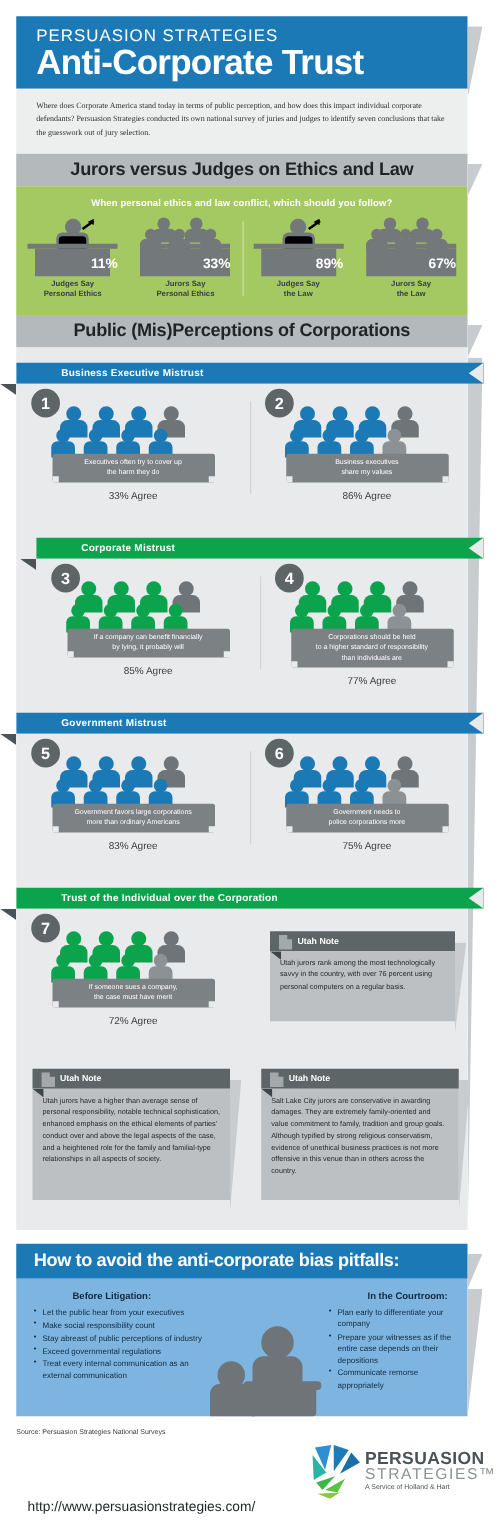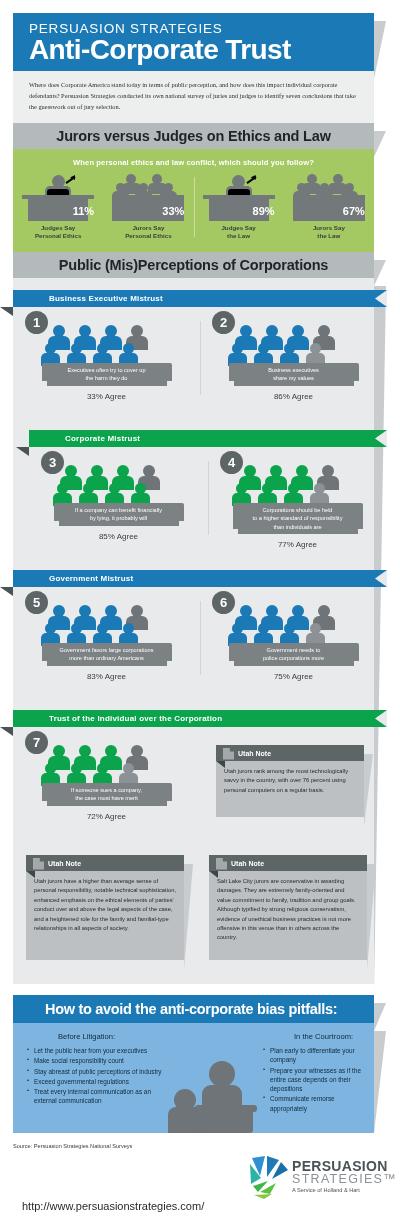--- a/index.html
+++ b/index.html
@@ -196,35 +196,35 @@
   .note-shadow {
     position: absolute; right: -9px; top: 9px;
     width: 9px; background: #c8ccce;
     clip-path: polygon(0 0, 100% 0, 0 100%);
   }
 
   
   .pit-hdr {
     position: absolute; left: 13px; top: 995px;
     width: 361px; height: 28px; background: #1b7ab5;
-    display: flex; align-items: center; padding-left: 32px;
+    display: flex; align-items: center; padding-left: 14px;
     color: #fff; font-size: 14.5px; font-weight: bold; letter-spacing: -.3px;
   }
   .pit-hdr-shadow {
     position: absolute; left: 374px; top: 1003px;
     width: 12px; height: 28px; background: #c8ccce;
     clip-path: polygon(0 0, 100% 0, 0 100%);
   }
   .pit-body {
     position: absolute; left: 13px; top: 1023px;
     width: 361px; height: 110px; background: #7eb5e0;
     padding: 9px 14px 0 14px;
   }
   .pit-col-title {
-    font-size: 7.6px; font-weight: normal; color: #10293c; margin-bottom: 5px; padding-left: 31px;
+    font-size: 7.6px; font-weight: bold; color: #10293c; margin-bottom: 5px; padding-left: 31px;
   }
   .pit-list { list-style: none; }
   .pit-list li {
     position: relative; padding-left: 7px;
     font-size: 6.4px; line-height: 1.45; color: #10293c; margin-bottom: 1px;
   }
   .pit-list li::before {
     content: "•"; position: absolute; left: 0; top: -1px; font-size: 6px;
   }
   .pit-left { position: absolute; left: 14px; top: 9px; width: 140px; }

